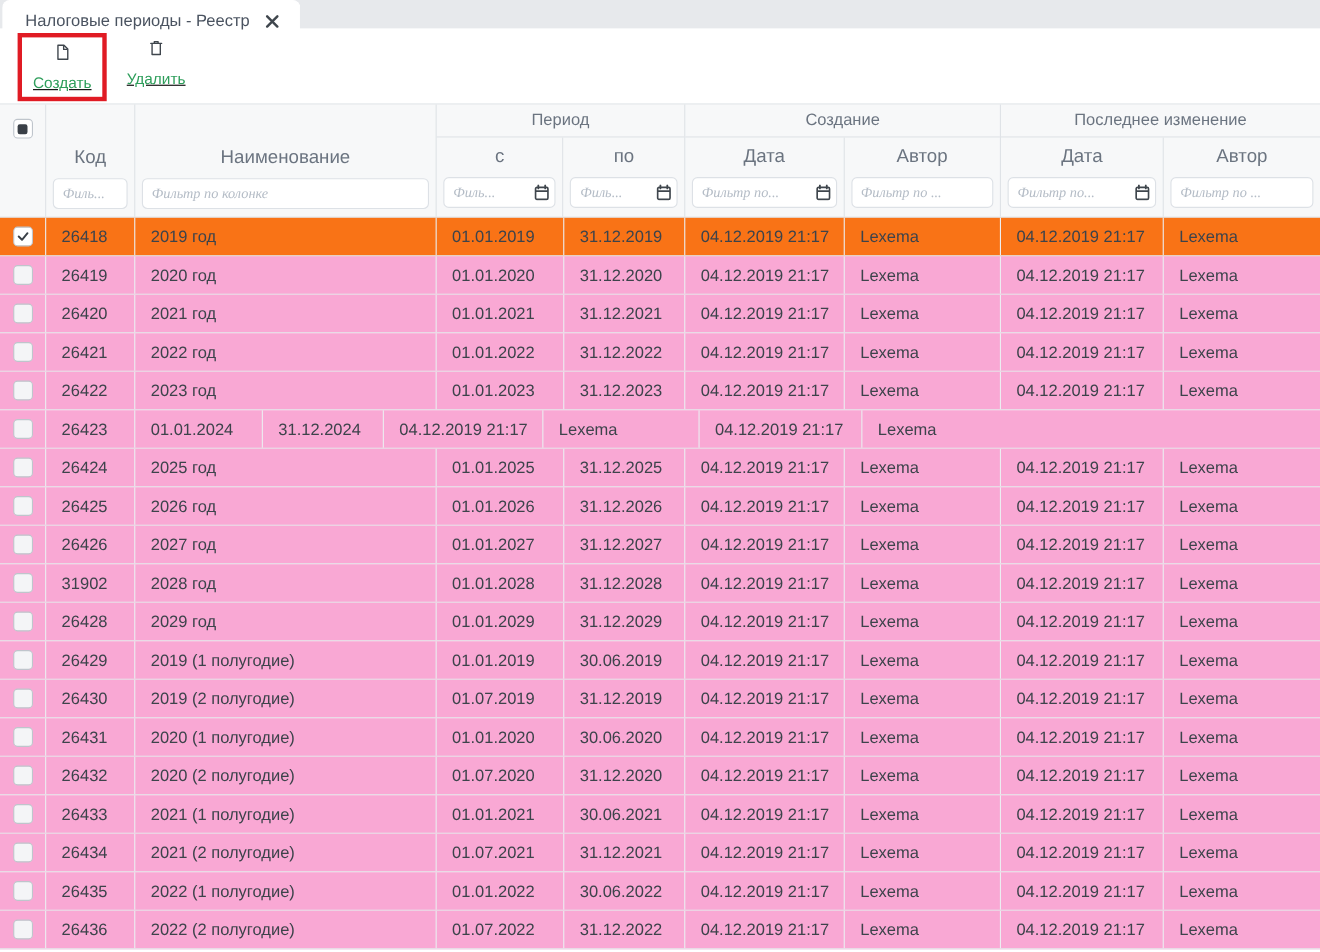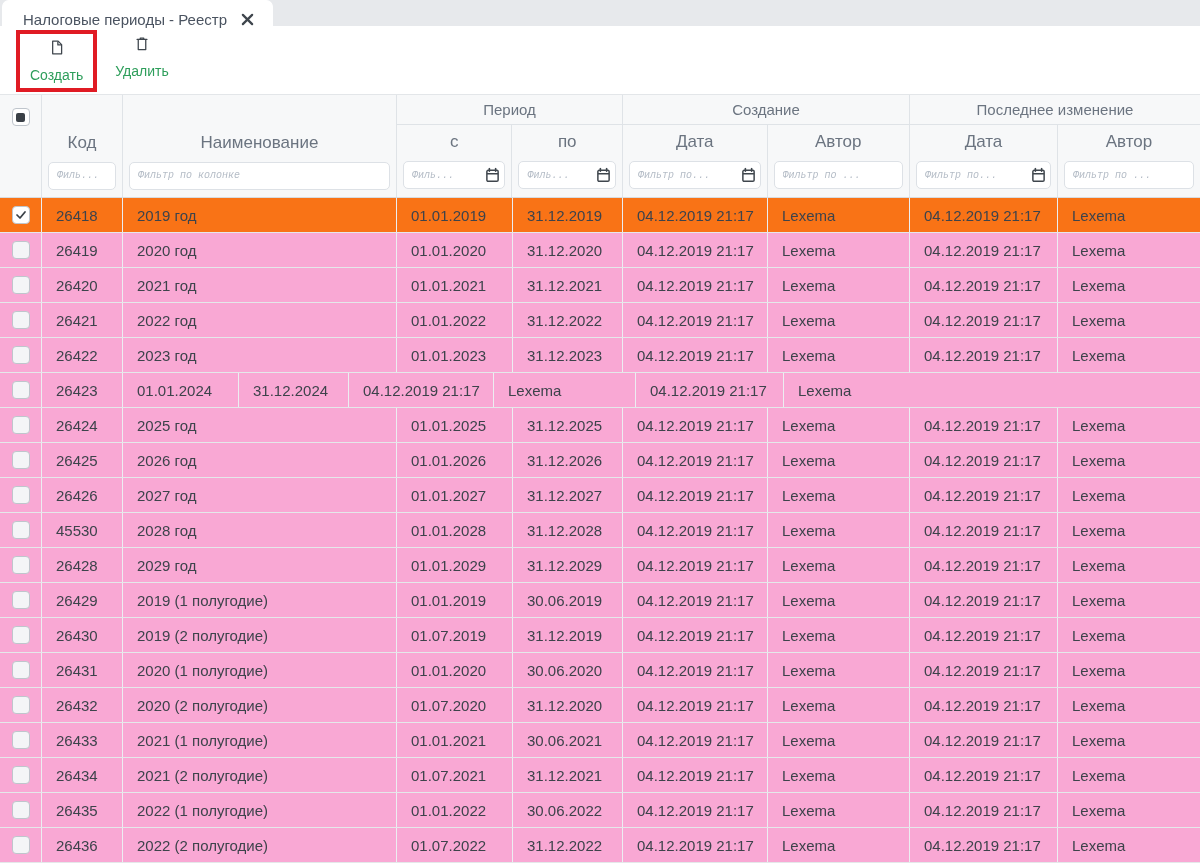--- a/index.html
+++ b/index.html
@@ -55,20 +55,21 @@
     display: flex;
     flex-direction: column;
     align-items: center;
     justify-content: center;
     gap: 13px;
     padding: 6px 10px 6px;
     min-width: 62px;
     height: 54px;
     cursor: pointer;
     font-family: inherit;
+    text-decoration: underline;
   }
   .tb-highlight .tbtn { height: 54px; }
   .tbtn .tlabel { font-size: 14px; color: #2e9e5b; line-height: 1; }
   .tbtn svg { display: block; }
 
   
   .grid { width: 1200px; }
 
   
   .w-cb      { width: 42px;  }
@@ -114,22 +115,22 @@
   .subcol:last-child { border-right: none; }
 
   .fwrap { position: relative; width: 100%; }
   .filter-input {
     width: 100%;
     height: 28px;
     border: 1px solid #dde1e6;
     border-radius: 5px;
     background: #ffffff;
     padding: 0 8px;
-    font-family: Liberation Mono, monospace;
-    font-size: 10px;
+    font-family: Liberation Serif, serif;
+    font-size: 13px;
     color: #3d434b;
     outline: none;
   }
   .filter-input::placeholder { color: #b4bcc6; font-style: italic; opacity: 1; }
   .fwrap.has-cal .filter-input { padding-right: 24px; }
   .fwrap .cal {
     position: absolute; right: 5px; top: 50%;
     transform: translateY(-50%);
     display: block;
   }
@@ -481,21 +482,21 @@
       <div class="cell w-mauthor">Lexema</div>
     </div>
 
     <div class="row">
       <div class="cell cbcell w-cb">
         <span class="cb">
           
           
         </span>
       </div>
-      <div class="cell w-code">45530</div>
+      <div class="cell w-code">31902</div>
       <div class="cell w-name">2028 год</div>
       <div class="cell w-from">01.01.2028</div>
       <div class="cell w-to">31.12.2028</div>
       <div class="cell w-cdate">04.12.2019 21:17</div>
       <div class="cell w-cauthor">Lexema</div>
       <div class="cell w-mdate">04.12.2019 21:17</div>
       <div class="cell w-mauthor">Lexema</div>
     </div>
 
     <div class="row">

